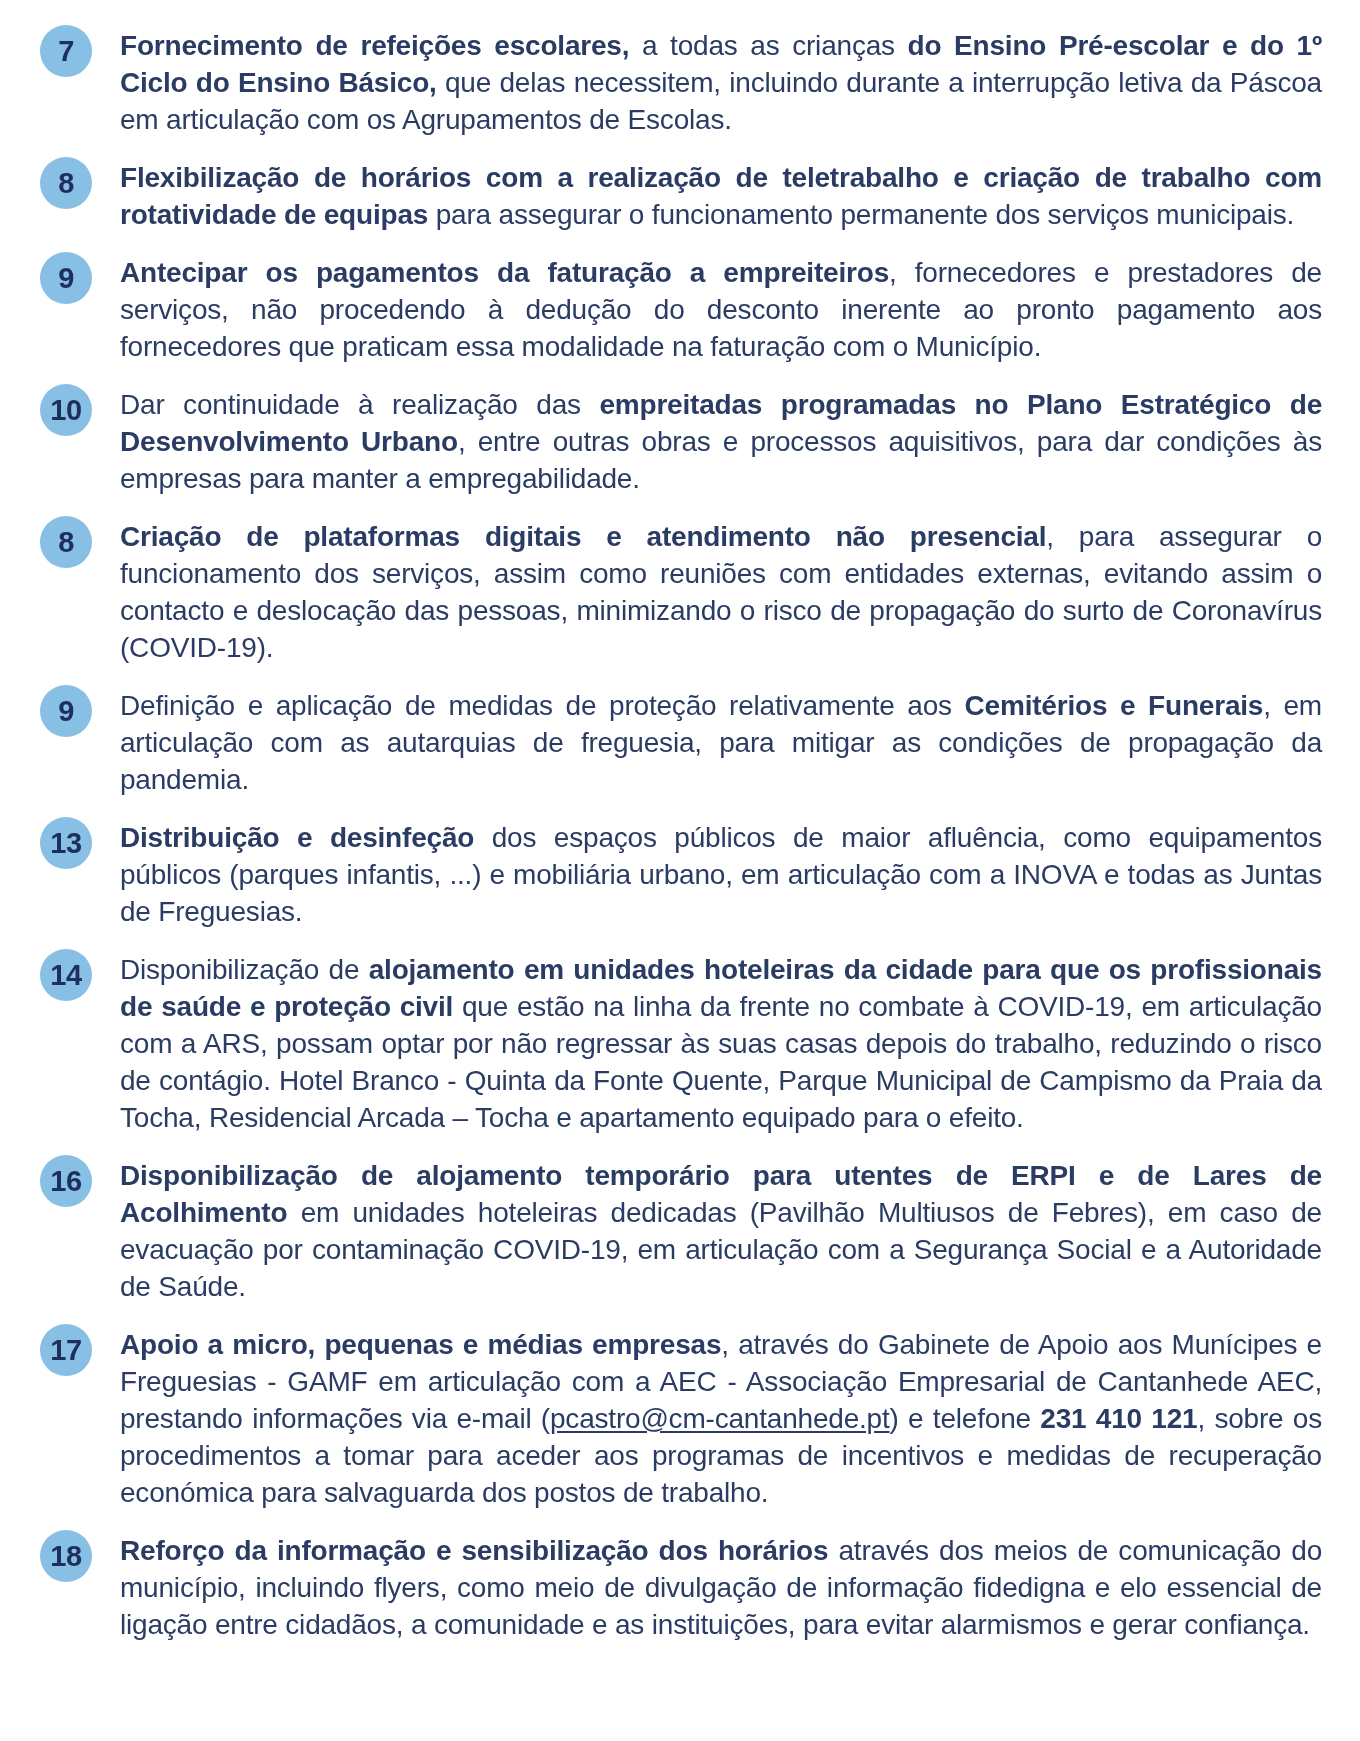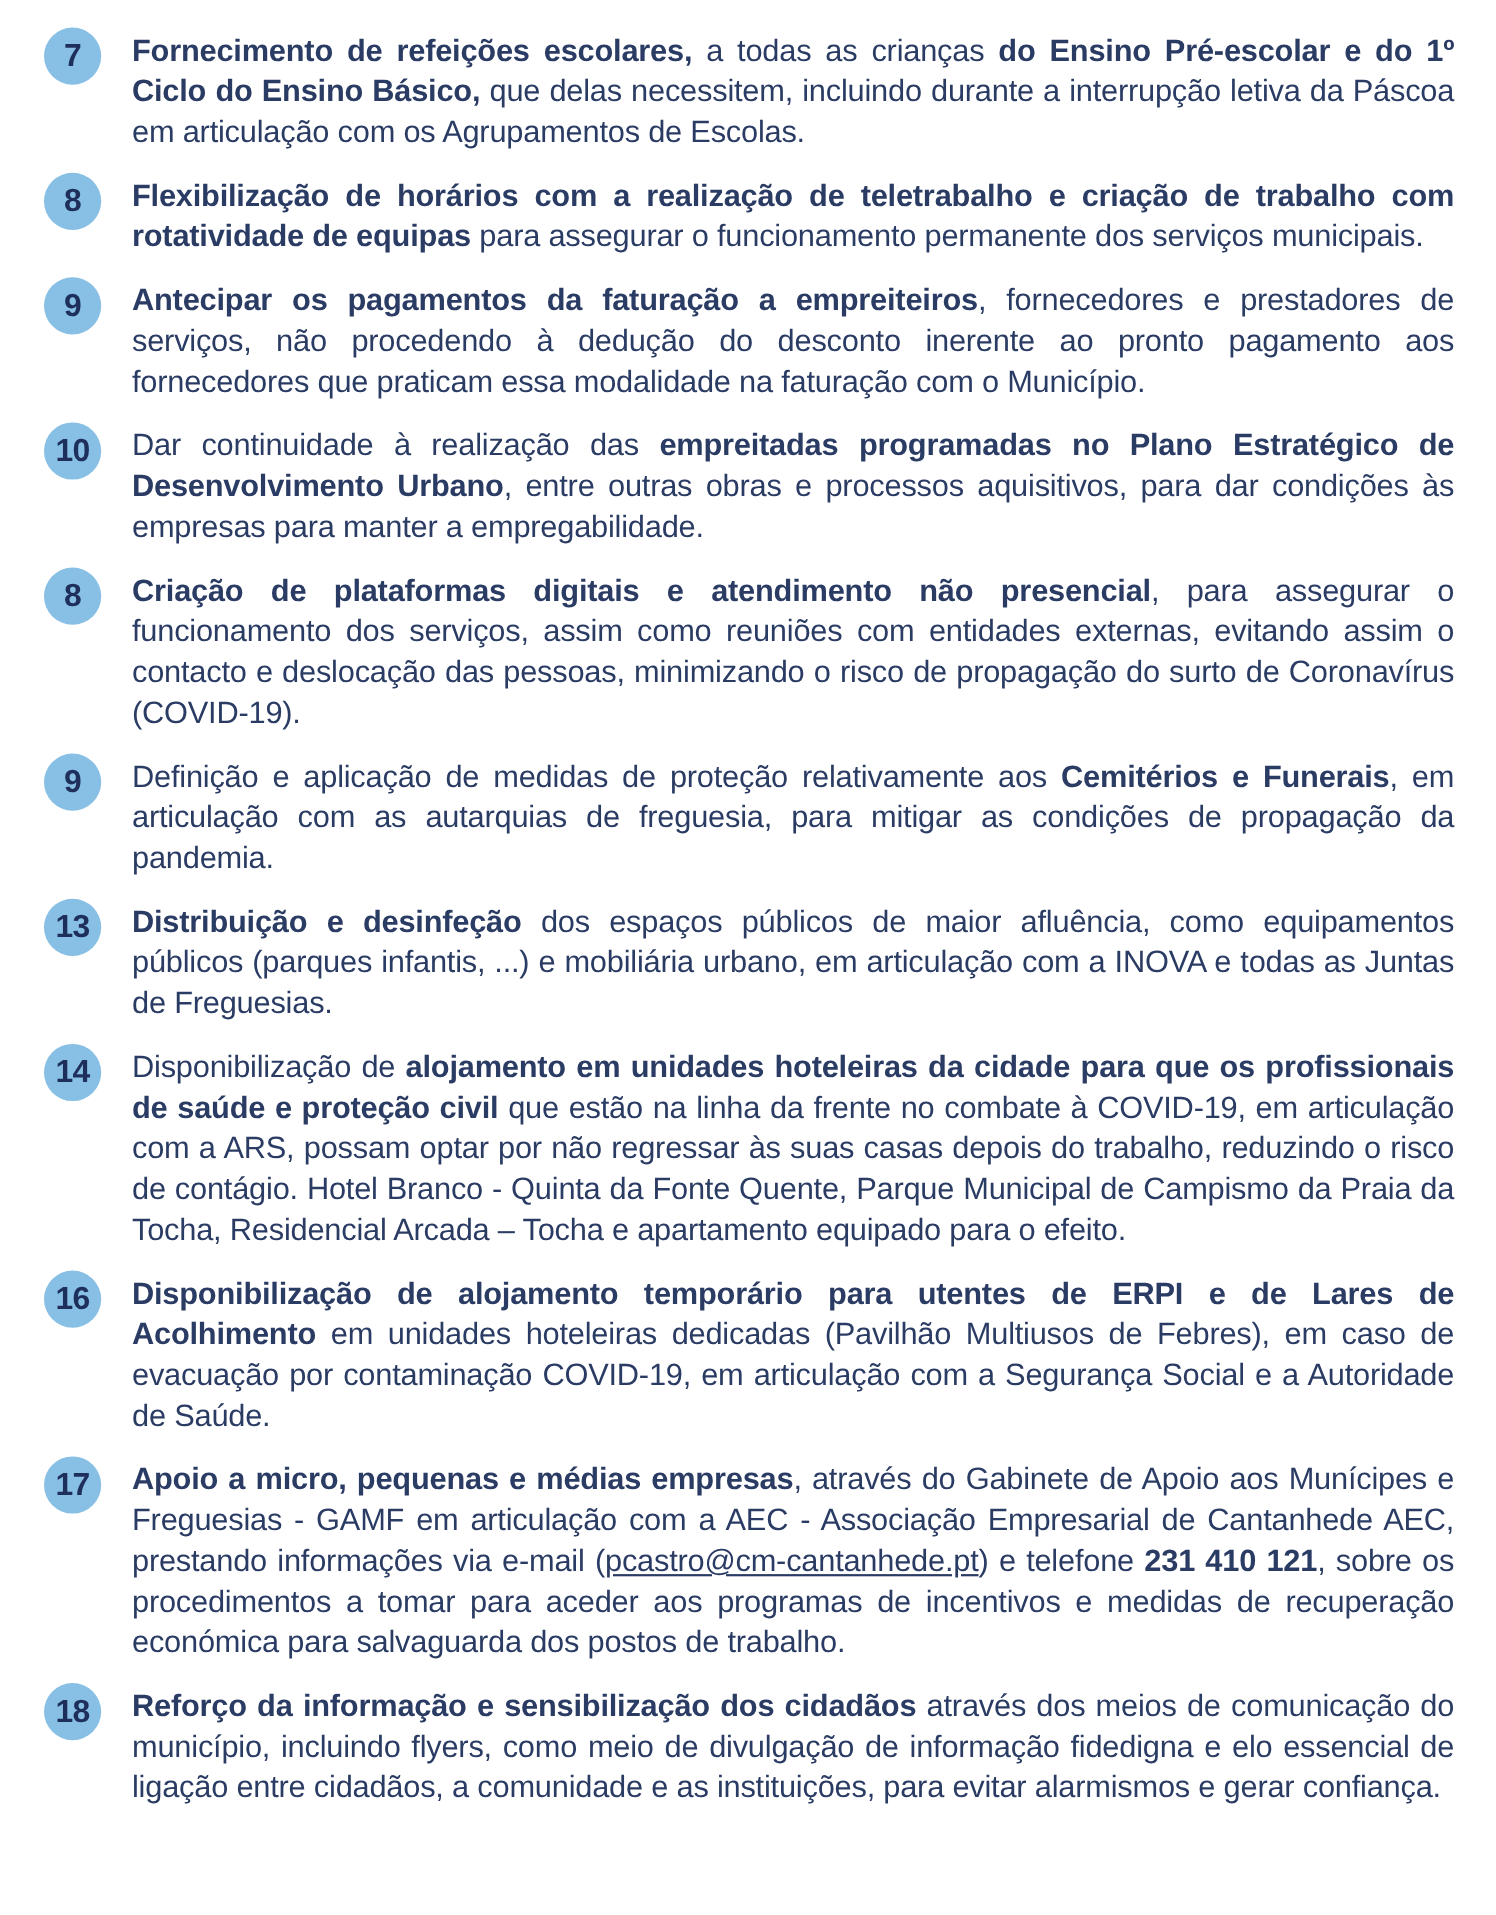--- a/index.html
+++ b/index.html
@@ -132,16 +132,16 @@
     <div class="badge">
       <span class="badge-num">17</span>
     </div>
     <p class="text"><span class="b">Apoio a micro, pequenas e médias empresas</span><span>, através do Gabinete de Apoio aos Munícipes e Freguesias - GAMF em articulação com a AEC - Associação Empresarial de Cantanhede AEC, prestando informações via e-mail (</span><a class="u" href="#">pcastro@cm-cantanhede.pt</a><span>) e telefone </span><span class="b">231 410 121</span><span>, sobre os procedimentos a tomar para aceder aos programas de incentivos e medidas de recuperação económica para salvaguarda dos postos de trabalho.</span></p>
   </section>
 
   <section class="item">
     <div class="badge">
       <span class="badge-num">18</span>
     </div>
-    <p class="text"><span class="b">Reforço da informação e sensibilização dos cidadãos</span><span> através dos meios de comunicação do município, incluindo </span><span class="i">flyers</span><span>, como meio de divulgação de informação fidedigna e elo essencial de ligação entre cidadãos, a comunidade e as instituições, para evitar alarmismos e gerar confiança.</span></p>
+    <p class="text"><span class="b">Reforço da informação e sensibilização dos horários</span><span> através dos meios de comunicação do município, incluindo </span><span class="i">flyers</span><span>, como meio de divulgação de informação fidedigna e elo essencial de ligação entre cidadãos, a comunidade e as instituições, para evitar alarmismos e gerar confiança.</span></p>
   </section>
 </div>
 </main>
 
 </body></html>

